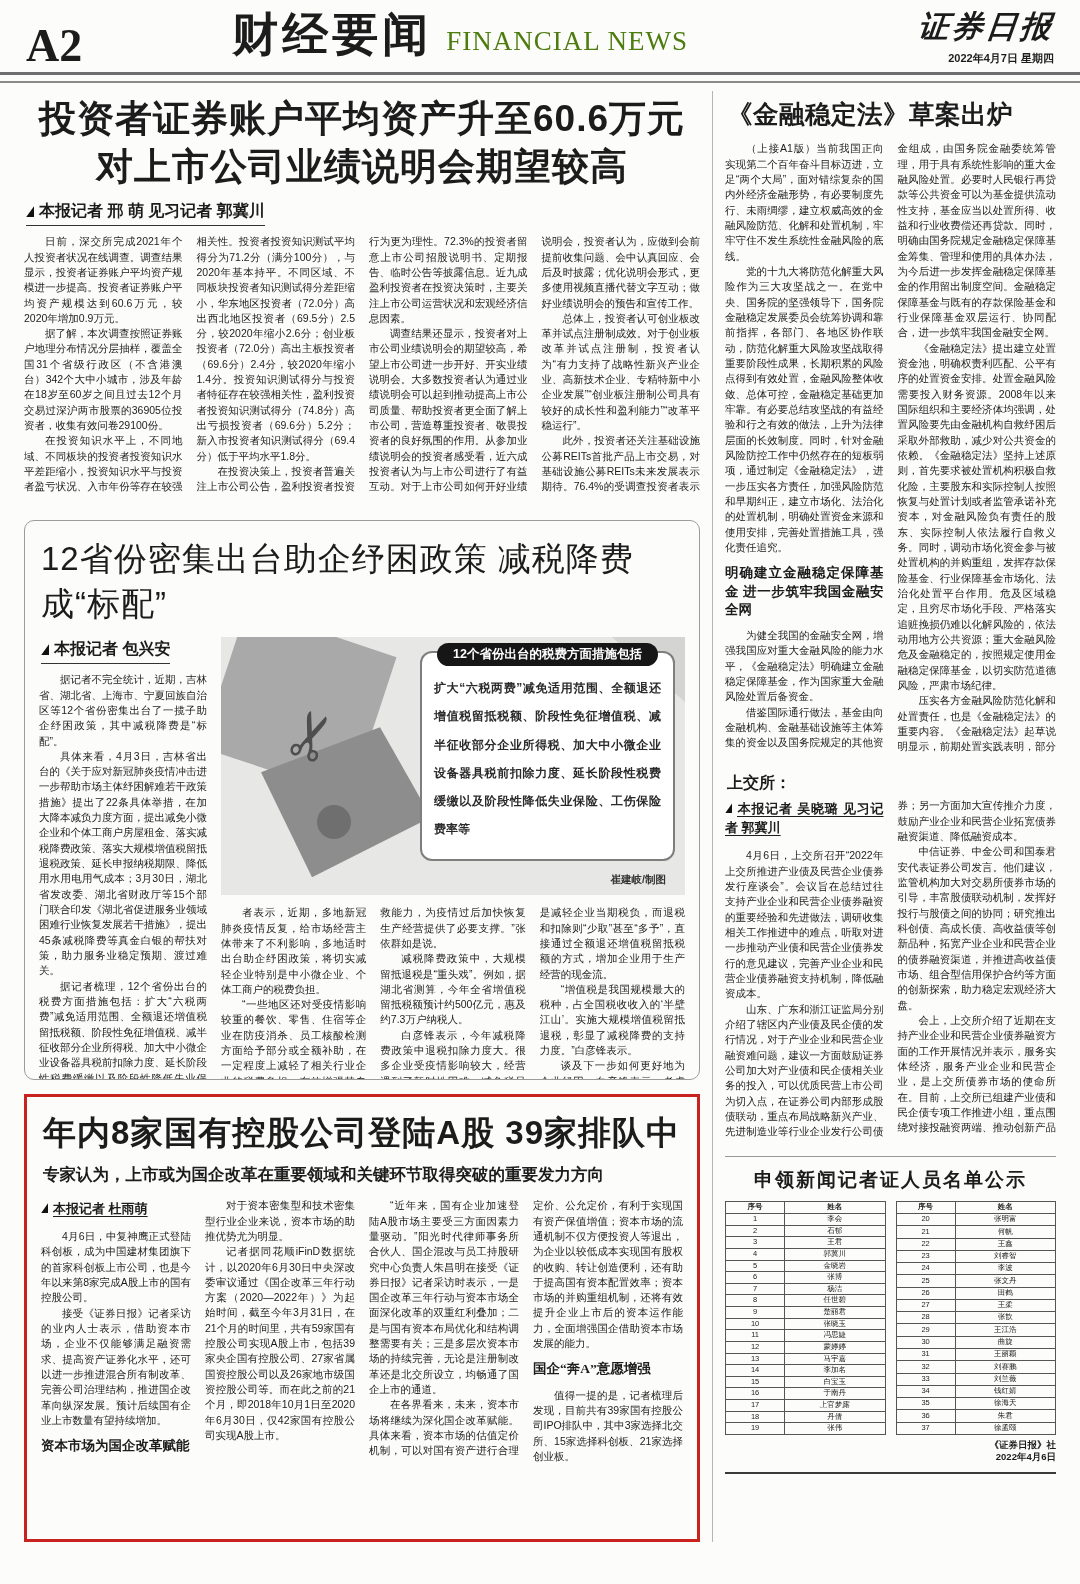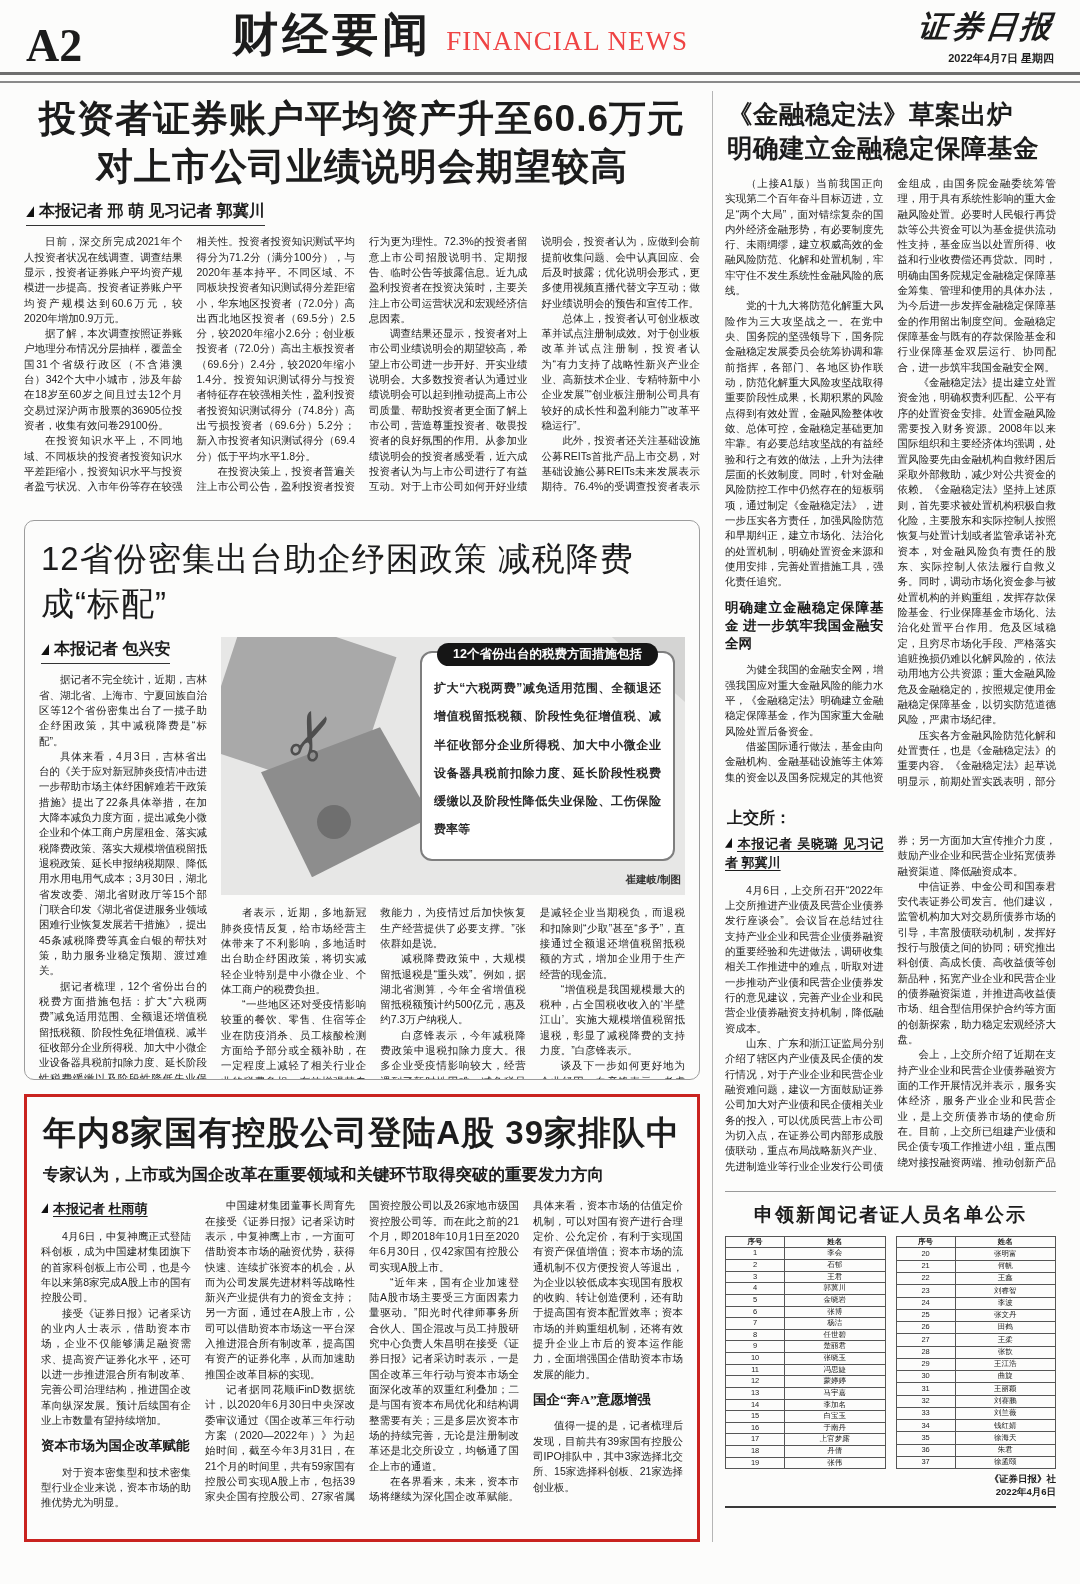--- a/index.html
+++ b/index.html
@@ -3,21 +3,21 @@
 <meta charset="utf-8">
 <style>
   html,body{margin:0;padding:0;background:#777;}
   .page{position:relative;width:1080px;height:1584px;margin:0 auto;background:#fcfcfb;
         font-family:"Liberation Sans","DejaVu Sans",sans-serif;color:#1c1c1c;overflow:hidden;}
   
   .masthead{display:flex;align-items:flex-end;justify-content:space-between;padding:10px 26px 6px 26px;height:72px;box-sizing:border-box;}
   .page-no{font-family:"Liberation Serif","DejaVu Serif",serif;font-size:46px;font-weight:bold;line-height:.9;}
   .section-title-wrap{display:flex;align-items:baseline;gap:14px;transform:translateX(-40px);}
   .section-cn{font-size:46px;font-weight:900;letter-spacing:4px;font-family:"Liberation Serif","DejaVu Serif",serif;}
-  .section-en{font-size:27px;color:#ef4444;font-family:"Liberation Serif","DejaVu Serif",serif;letter-spacing:1px;}
+  .section-en{font-size:27px;color:#4d7c0f;font-family:"Liberation Serif","DejaVu Serif",serif;letter-spacing:1px;}
   .brand{text-align:right;}
   .brand-logo{font-family:"Liberation Serif","DejaVu Serif",serif;font-size:31px;font-weight:bold;font-style:italic;letter-spacing:3px;transform:skewX(-6deg);}
   .brand-date{font-size:11px;font-weight:bold;margin-top:3px;}
   .double-rule{height:6px;border-top:3px solid #6e6e6e;border-bottom:2px solid #8a8a8a;margin:0 0 8px 0;}
   
   .content{display:flex;padding:0 24px;gap:12px;}
   .col-left{width:676px;flex:none;}
   .vrule{width:1px;background:#b5b5b5;flex:none;}
   .col-right{flex:1;min-width:0;}
   
@@ -44,21 +44,21 @@
            clip-path:polygon(20% 0,85% 25%,65% 95%,0 70%);}
   .g-poly2{position:absolute;left:40px;top:90px;width:170px;height:150px;background:#8d8d8d;
            clip-path:polygon(0 30%,70% 0,100% 60%,30% 100%);}
   .g-circle{position:absolute;left:96px;top:168px;width:34px;height:34px;border-radius:50%;background:#6f6f6f;}
   .g-tri{position:absolute;right:-8px;top:-8px;width:90px;height:80px;background:#d4d4d3;clip-path:polygon(100% 0,0 0,100% 100%);}
   .scissors{position:absolute;left:64px;top:62px;font-size:64px;color:#4e4e4e;transform:rotate(-70deg);}
   .g-panel{position:absolute;right:10px;top:14px;width:255px;bottom:34px;background:#fff;border:2px solid #7e7e7e;border-radius:12px;padding:0 12px 6px 12px;box-sizing:border-box;}
   .g-panel-title{position:relative;top:-10px;margin:0 auto;width:max-content;background:#161616;color:#fff;
                  font-size:12.5px;font-weight:800;padding:3px 16px;border-radius:13px;}
   .g-panel-body{font-size:12px;font-weight:700;line-height:2.35;color:#2a2a2a;text-align:justify;margin-top:-2px;}
-  .g-credit{position:absolute;right:4px;bottom:8px;font-size:10.5px;color:#333;font-weight:700;}
+  .g-credit{position:absolute;right:19px;bottom:8px;font-size:10.5px;color:#333;font-weight:700;}
   .b-bottom{column-count:3;column-gap:14px;height:188px;overflow:hidden;margin-top:10px;}
   
   .red-box{border:3px solid #c9231f;margin-top:14px;padding:12px 14px 10px 14px;height:448px;box-sizing:border-box;overflow:hidden;}
   .c-headline{font-size:33px;font-weight:900;letter-spacing:1px;margin:2px 0 8px 2px;}
   .c-subtitle{font-size:16.5px;font-weight:800;font-family:"Liberation Serif","DejaVu Serif",serif;margin:0 0 12px 2px;}
   .c-body{column-count:4;column-gap:14px;height:318px;overflow:hidden;}
   
   .d-headline{font-size:25.5px;font-weight:900;line-height:1.35;letter-spacing:.5px;margin:6px 0 10px 2px;}
   .d-body{column-count:2;column-gap:14px;height:618px;overflow:hidden;}
   .e-wrap{margin-top:14px;}
@@ -164,38 +164,36 @@
       <section class="red-box" style="border-color: rgb(201, 35, 31);">
         <h2 class="c-headline">年内8家国有控股公司登陆A股  39家排队中</h2>
         <div class="c-subtitle">专家认为，上市或为国企改革在重要领域和关键环节取得突破的重要发力方向</div>
         <div class="c-body flow">
 
         <p class="byline-flow">本报记者 杜雨萌</p>
             <p>4月6日，中复神鹰正式登陆科创板，成为中国建材集团旗下的首家科创板上市公司，也是今年以来第8家完成A股上市的国有控股公司。</p>
             <p>接受《证券日报》记者采访的业内人士表示，借助资本市场，企业不仅能够满足融资需求、提高资产证券化水平，还可以进一步推进混合所有制改革、完善公司治理结构，推进国企改革向纵深发展。预计后续国有企业上市数量有望持续增加。</p>
             <p class="subhead">资本市场为国企改革赋能</p>
             <p>对于资本密集型和技术密集型行业企业来说，资本市场的助推优势尤为明显。</p>
-            <p>中国建材集团董事长周育先在接受《证券日报》记者采访时表示，中复神鹰上市，一方面可借助资本市场的融资优势，获得快速、连续扩张资本的机会，从而为公司发展先进材料等战略性新兴产业提供有力的资金支持；另一方面，通过在A股上市，公司可以借助资本市场这一平台深入推进混合所有制改革，提高国有资产的证券化率，从而加速助推国企改革目标的实现。</p>
             <p>记者据同花顺iFinD数据统计，以2020年6月30日中央深改委审议通过《国企改革三年行动方案（2020—2022年）》为起始时间，截至今年3月31日，在21个月的时间里，共有59家国有控股公司实现A股上市，包括39家央企国有控股公司、27家省属国资控股公司以及26家地市级国资控股公司等。而在此之前的21个月，即2018年10月1日至2020年6月30日，仅42家国有控股公司实现A股上市。</p>
             <p>“近年来，国有企业加速登陆A股市场主要受三方面因素力量驱动。”阳光时代律师事务所合伙人、国企混改与员工持股研究中心负责人朱昌明在接受《证券日报》记者采访时表示，一是国企改革三年行动与资本市场全面深化改革的双重红利叠加；二是与国有资本布局优化和结构调整需要有关；三是多层次资本市场的持续完善，无论是注册制改革还是北交所设立，均畅通了国企上市的通道。</p>
             <p>在各界看来，未来，资本市场将继续为深化国企改革赋能。具体来看，资本市场的估值定价机制，可以对国有资产进行合理定价、公允定价，有利于实现国有资产保值增值；资本市场的流通机制不仅方便投资人等退出，为企业以较低成本实现国有股权的收购、转让创造便利，还有助于提高国有资本配置效率；资本市场的并购重组机制，还将有效提升企业上市后的资本运作能力，全面增强国企借助资本市场发展的能力。</p>
             <p class="subhead">国企“奔A”意愿增强</p>
             <p>值得一提的是，记者梳理后发现，目前共有39家国有控股公司IPO排队中，其中3家选择北交所、15家选择科创板、21家选择创业板。</p>
           </div>
       </section>
     </div>
 
     <div class="vrule"></div>
 
     <div class="col-right">
 
       <article>
         <h2 class="d-headline">
           <span>《金融稳定法》草案出炉</span><br>
-          <span>明确建立金融稳定保障基金</span>
         </h2>
         <div class="d-body flow">
 
         <p>（上接A1版）当前我国正向实现第二个百年奋斗目标迈进，立足“两个大局”，面对错综复杂的国内外经济金融形势，有必要制度先行、未雨绸缪，建立权威高效的金融风险防范、化解和处置机制，牢牢守住不发生系统性金融风险的底线。</p>
             <p>党的十九大将防范化解重大风险作为三大攻坚战之一。在党中央、国务院的坚强领导下，国务院金融稳定发展委员会统筹协调和靠前指挥，各部门、各地区协作联动，防范化解重大风险攻坚战取得重要阶段性成果，长期积累的风险点得到有效处置，金融风险整体收敛、总体可控，金融稳定基础更加牢靠。有必要总结攻坚战的有益经验和行之有效的做法，上升为法律层面的长效制度。同时，针对金融风险防控工作中仍然存在的短板弱项，通过制定《金融稳定法》，进一步压实各方责任，加强风险防范和早期纠正，建立市场化、法治化的处置机制，明确处置资金来源和使用安排，完善处置措施工具，强化责任追究。</p>
             <p class="subhead">明确建立金融稳定保障基金 进一步筑牢我国金融安全网</p>
             <p>为健全我国的金融安全网，增强我国应对重大金融风险的能力水平，《金融稳定法》明确建立金融稳定保障基金，作为国家重大金融风险处置后备资金。</p>
             <p>借鉴国际通行做法，基金由向金融机构、金融基础设施等主体筹集的资金以及国务院规定的其他资金组成，由国务院金融委统筹管理，用于具有系统性影响的重大金融风险处置。必要时人民银行再贷款等公共资金可以为基金提供流动性支持，基金应当以处置所得、收益和行业收费偿还再贷款。同时，明确由国务院规定金融稳定保障基金筹集、管理和使用的具体办法，为今后进一步发挥金融稳定保障基金的作用留出制度空间。金融稳定保障基金与既有的存款保险基金和行业保障基金双层运行、协同配合，进一步筑牢我国金融安全网。</p>
             <p>《金融稳定法》提出建立处置资金池，明确权责利匹配、公平有序的处置资金安排。处置金融风险需要投入财务资源。2008年以来国际组织和主要经济体均强调，处置风险要先由金融机构自救纾困后采取外部救助，减少对公共资金的依赖。《金融稳定法》坚持上述原则，首先要求被处置机构积极自救化险，主要股东和实际控制人按照恢复与处置计划或者监管承诺补充资本，对金融风险负有责任的股东、实际控制人依法履行自救义务。同时，调动市场化资金参与被处置机构的并购重组，发挥存款保险基金、行业保障基金市场化、法治化处置平台作用。危及区域稳定，且穷尽市场化手段、严格落实追赃挽损仍难以化解风险的，依法动用地方公共资源；重大金融风险危及金融稳定的，按照规定使用金融稳定保障基金，以切实防范道德风险，严肃市场纪律。</p>
             <p>压实各方金融风险防范化解和处置责任，也是《金融稳定法》的重要内容。《金融稳定法》起草说明显示，前期处置实践表明，部分中小金融机构公司治理失效、经营模式粗放，以及部分股东和实际控制人滥用控制权、违法违规占用金融机构资金，是导致金融风险发生的重要原因，地方政府的属地责任和金融监管部门的监管责任也需进一步落实和强化。《金融稳定法》压实金融机构及其主要股东、实际控制人的主体责任，强化金融机构审慎经营义务，加强对主要股东、实际控制人的准入和监管要求。压实地方政府的属地和维稳责任，及时主动化解区域金融风险。压实金融监管部门的监管责任，切实履行本行业本领域金融风险防控职责，严密防范、早期纠正并及时处置风险。人民银行发挥最后贷款人作用，守住不发生系统性金融风险的底线。</p>

